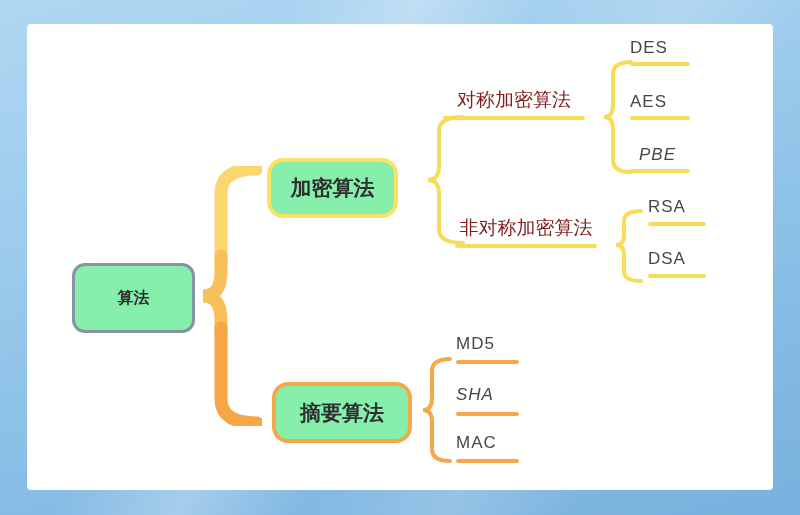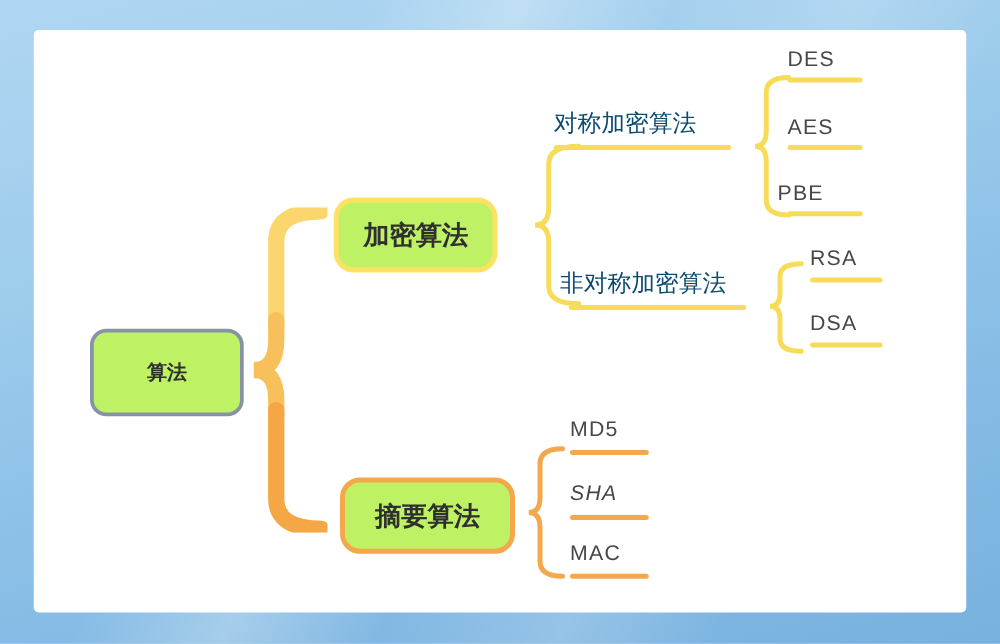--- a/index.html
+++ b/index.html
@@ -15,37 +15,37 @@
   .bg-streaks{
     position:absolute;inset:0;
     background:linear-gradient(115deg,rgba(255,255,255,0) 28%,rgba(255,255,255,.28) 40%,rgba(255,255,255,0) 52%,rgba(255,255,255,.18) 66%,rgba(255,255,255,0) 78%);
   }
   .panel{
     position:absolute;left:27px;top:24px;width:746px;height:466px;
     background:#ffffff;border-radius:4px;
   }
   .abs{position:absolute;}
   .node{
-    position:absolute;background:#bef264;display:flex;align-items:center;justify-content:center;
+    position:absolute;background:#86efac;display:flex;align-items:center;justify-content:center;
     font-weight:bold;color:#2f2f2f;box-sizing:border-box;
   }
   .node-root{
     left:72px;top:263px;width:123px;height:70px;
     border:3px solid #8593a5;border-radius:13px;font-size:16px;
   }
   .node-encrypt{
     left:267px;top:158px;width:131px;height:60px;
     border:4px solid #fbe264;border-radius:16px;font-size:21px;
   }
   .node-digest{
     left:272px;top:382px;width:140px;height:61px;
     border:4px solid #f4a84b;border-radius:16px;font-size:21px;
   }
   .branch-label{
-    position:absolute;font-size:19px;color:#0c4a6e;
+    position:absolute;text-align:center;font-size:19px;color:#7f1d1d;
     height:26px;line-height:26px;white-space:nowrap;
   }
   .leaf-label{
     position:absolute;text-align:left;font-size:17px;color:#474747;
     height:22px;line-height:22px;letter-spacing:1px;white-space:nowrap;
   }
   .underline{position:absolute;height:4px;border-radius:2px;}
   .ul-yellow{background:#f7dc5a;}
   .ul-orange{background:#f5a84b;}
   svg{display:block;}
@@ -81,21 +81,21 @@
 <svg class="abs" style="left:602px;top:59px;" width="32" height="116" viewBox="0 0 32 116">
   <path d="M29 3 Q11 3 11 15 L11 46 Q11 58 2 58 Q11 58 11 70 L11 101 Q11 113 29 113" fill="none" stroke-width="4" stroke-linecap="round" stroke="#f7dc5a"></path>
 </svg>
 
 <div class="leaf-label" style="left:630px;top:37px;width:60px;">DES</div>
 <div class="underline ul-yellow" style="left:630px;top:62px;width:60px;"></div>
 
 <div class="leaf-label" style="left:630px;top:91px;width:60px;">AES</div>
 <div class="underline ul-yellow" style="left:630px;top:116px;width:60px;"></div>
 
-<div class="leaf-label" style="left:622px;top:144px;width:60px;">PBE</div>
+<div class="leaf-label" style="left:639px;top:144px;width:60px;font-style:italic;">PBE</div>
 <div class="underline ul-yellow" style="left:630px;top:169px;width:60px;"></div>
 
 <div class="branch-label" style="left:448px;top:215px;width:156px;">非对称加密算法</div>
 <div class="underline ul-yellow" style="left:455px;top:244px;width:142px;"></div>
 
 <svg class="abs" style="left:614px;top:208px;" width="30" height="76" viewBox="0 0 30 76">
   <path d="M27 3 Q10 3 10 13 L10 27 Q10 37 2 37 Q10 37 10 47 L10 63 Q10 73 27 73" fill="none" stroke-width="4" stroke-linecap="round" stroke="#f7dc5a"></path>
 </svg>
 
 <div class="leaf-label" style="left:648px;top:196px;width:58px;">RSA</div>

